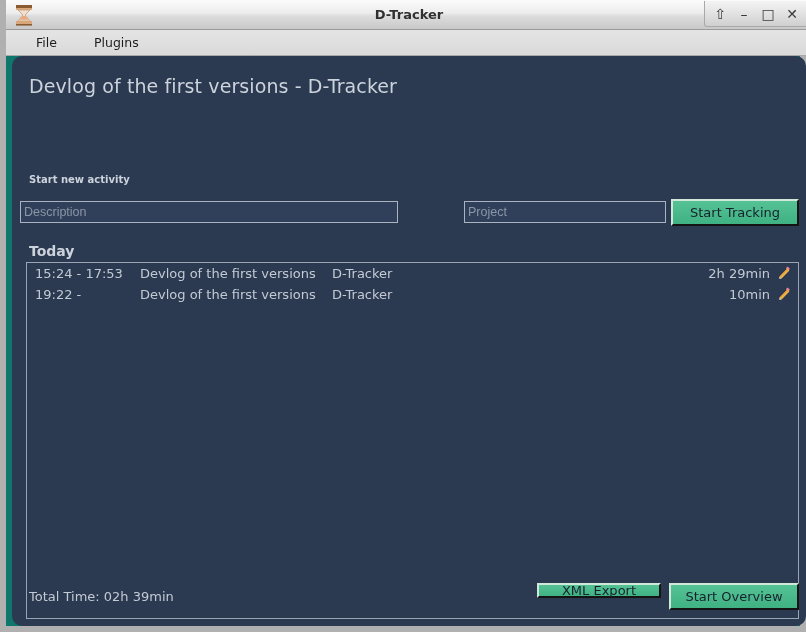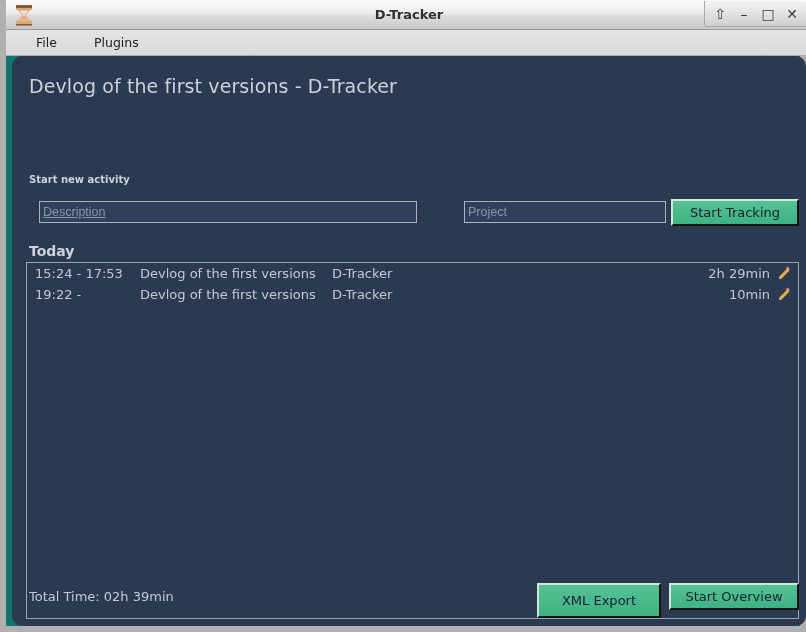--- a/index.html
+++ b/index.html
@@ -145,21 +145,21 @@
     top: 145px;
     height: 22px;
     background: #31405a;
     border: 1px solid #aab3bf;
     color: #8b95a6;
     font-size: 12.5px;
     padding: 0 3px;
     line-height: 20px;
   }
   .textinput::placeholder { color: #8b95a6; opacity: 1; }
-  #desc-input    { left: 27px;  width: 378px; text-decoration: underline; }
+  #desc-input    { left: 8px;  width: 378px; }
   #project-input { left: 452px; width: 202px; }
 
   #start-tracking {
     position: absolute;
     left: 659px; top: 143px;
     width: 128px; height: 27px;
   }
 
   #section-today {
     position: absolute;
@@ -217,21 +217,21 @@
   
   #total-time {
     position: absolute;
     left: 17px; top: 533px;
     font-size: 13px;
     color: #c3cad5;
   }
   #xml-export {
     position: absolute;
     left: 525px; top: 527px;
-    width: 124px; height: 35px;
+    width: 124px; height: 15px;
   }
   #show-overview {
     position: absolute;
     left: 657px; top: 527px;
     width: 130px; height: 27px;
   }
 </style>
 </head>
 <body>
 

